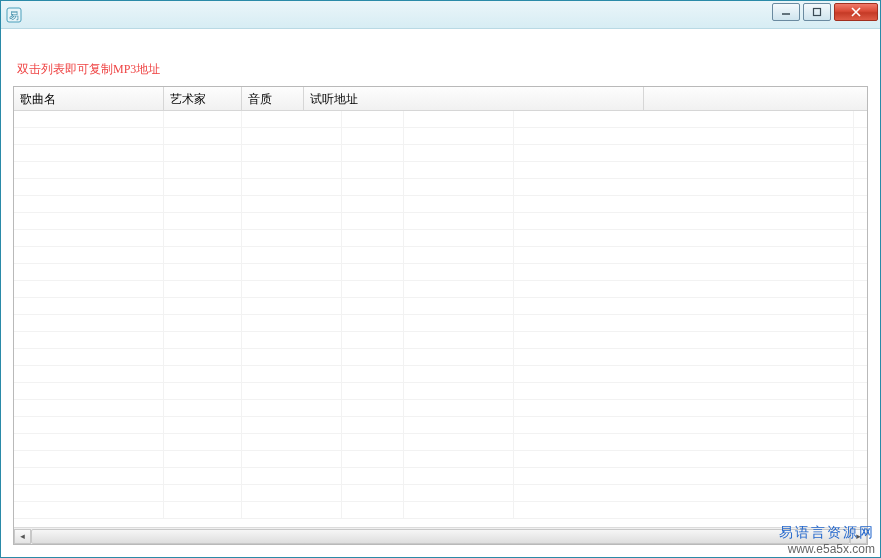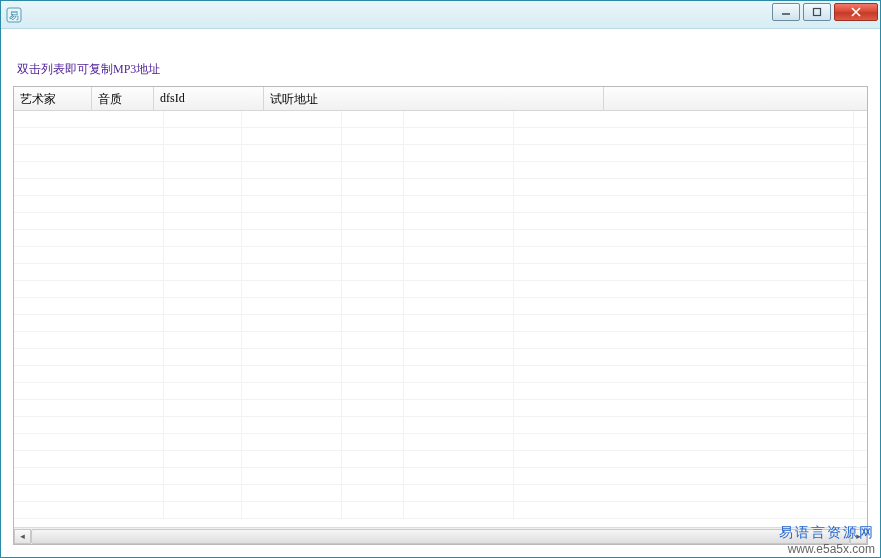--- a/index.html
+++ b/index.html
@@ -88,21 +88,21 @@
     background: linear-gradient(#f6f6f6, #e6e6e6);
     border: 1px solid #a9a9a9;
     border-radius: 2px;
     font-family: "SimSun", serif;
     font-size: 13px;
     cursor: pointer;
   }
   .hint {
     font-family: "SimSun", serif;
     font-size: 12px;
-    color: #4c1d95;
+    color: #ef4444;
     margin-top: 20px;
     margin-left: 4px;
     white-space: nowrap;
   }
 
   .table-wrap {
     flex: 1;
     border: 1px solid #b9b9b9;
     background: #fff;
     display: flex;
@@ -210,23 +210,23 @@
     </div>
   </div>
 
   <div class="client">
     <div class="top-row">
       <span class="hint">双击列表即可复制MP3地址</span>
     </div>
 
     <div class="table-wrap">
       <div class="thead" id="thead">
+          <div class="th" style="width: 150px;">歌曲名</div>
           <div class="th" style="width: 78px;">艺术家</div>
           <div class="th" style="width: 62px;">音质</div>
-          <div class="th" style="width: 110px;">dfsId</div>
           <div class="th" style="width: 340px;">试听地址</div>
         </div>
       <div class="tbody" id="tbody">
           <div class="row">
             <div class="cell" style="width: 150px;"></div>
             <div class="cell" style="width: 78px;"></div>
             <div class="cell" style="width: 100px;"></div>
             <div class="cell" style="width: 62px;"></div>
             <div class="cell" style="width: 110px;"></div>
             <div class="cell" style="width: 340px;"></div>

